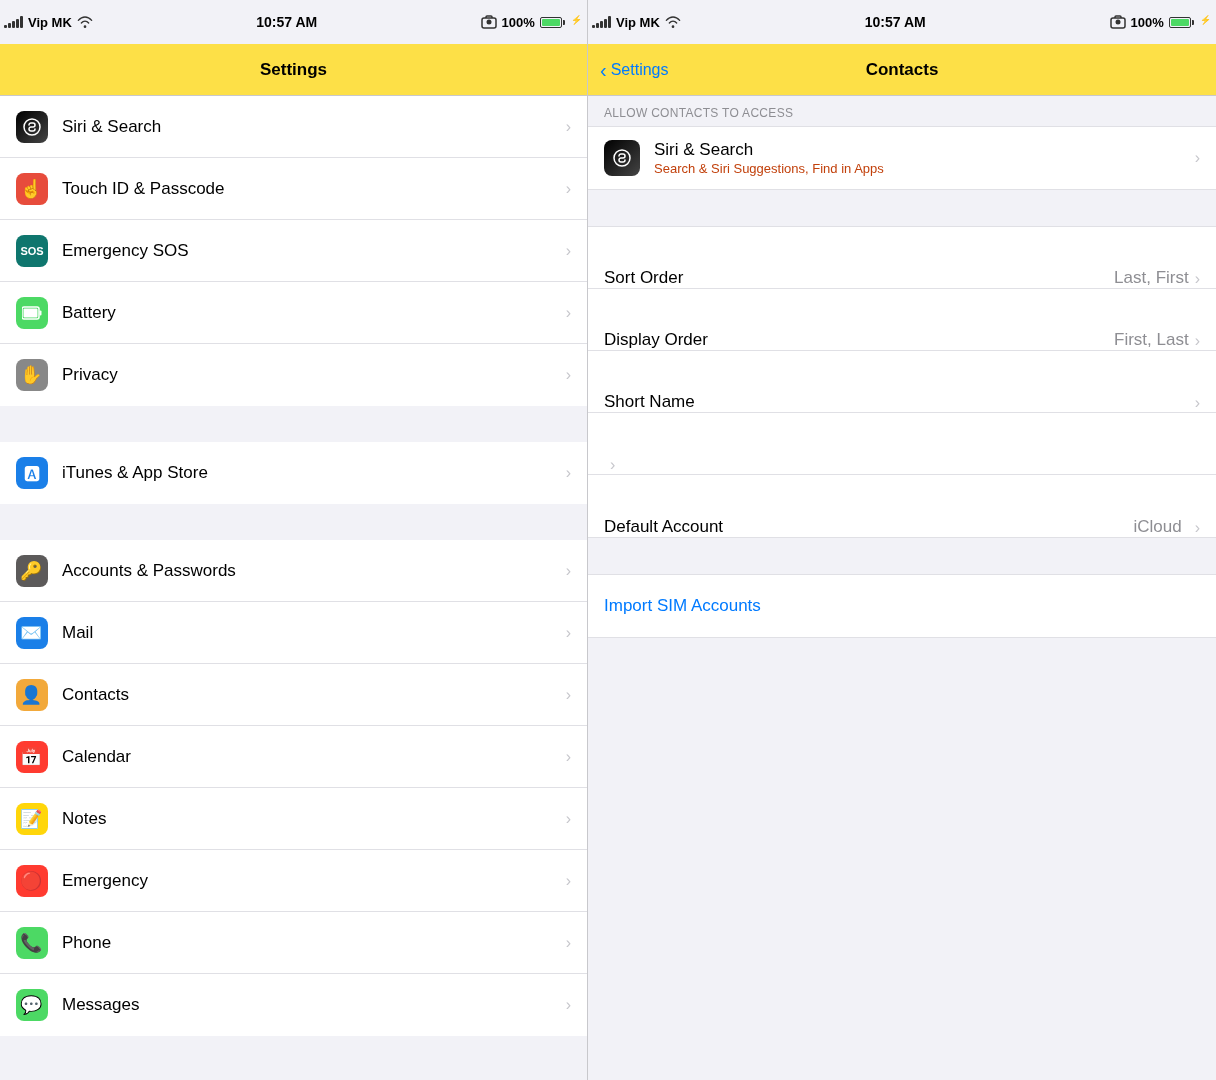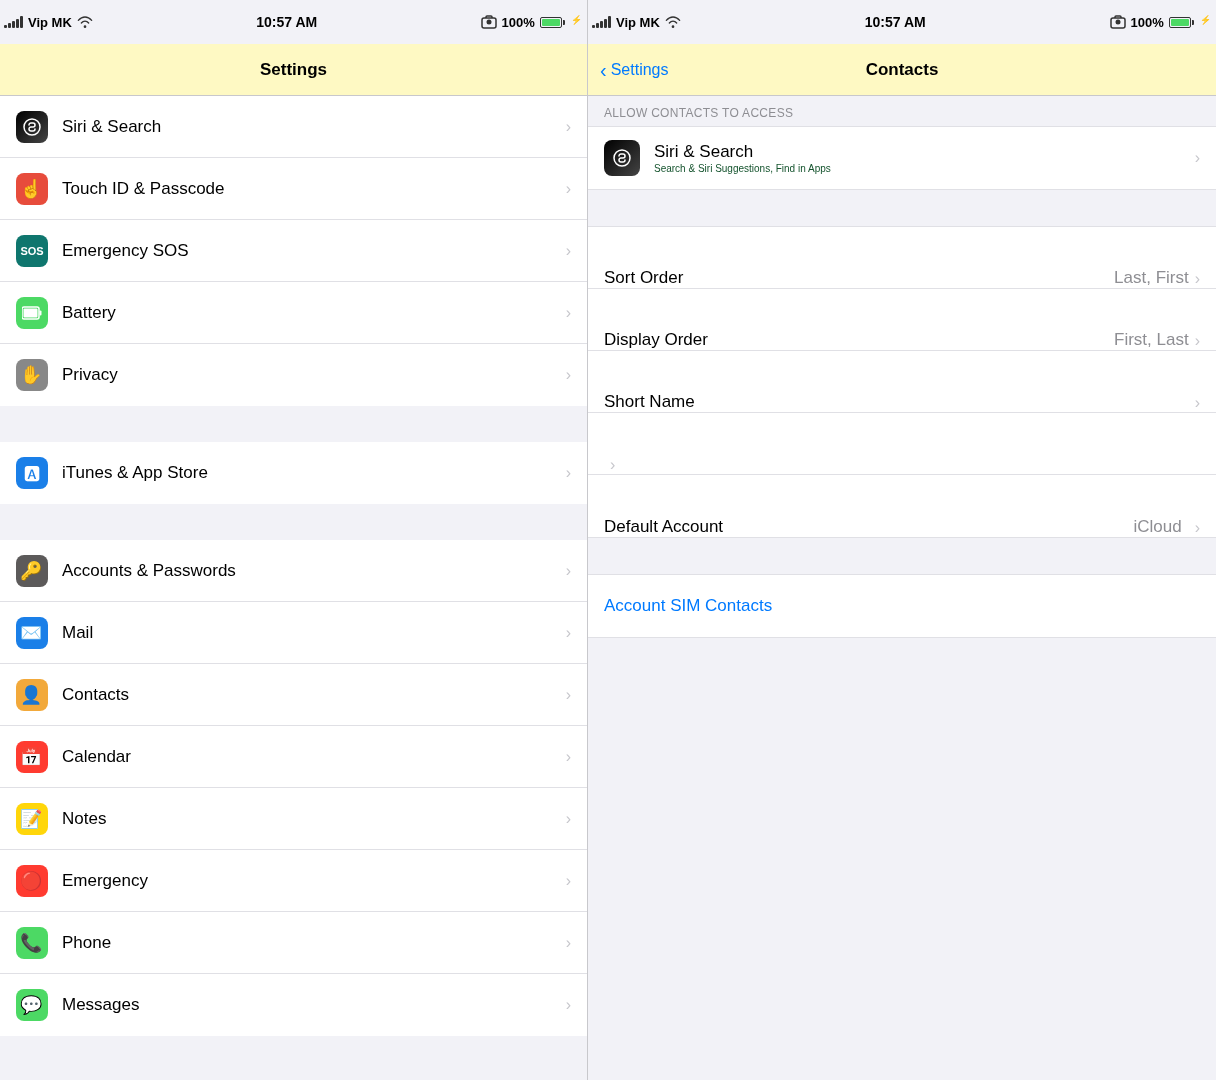--- a/index.html
+++ b/index.html
@@ -90,21 +90,21 @@
     }
     .lightning {
       color: #333;
       font-size: 9px;
       margin-left: 2px;
     }
 
     
     .nav-bar {
       height: 52px;
-      background: #fef9c3;
+      background: #fde047;
       display: flex;
       align-items: center;
       justify-content: center;
       border-bottom: 1px solid #c8c8cc;
       position: relative;
     }
     .nav-bar-title {
       font-size: 17px;
       font-weight: 700;
       color: #000;
@@ -228,22 +228,22 @@
       color: #fff;
     }
     .contacts-row-content {
       flex: 1;
     }
     .contacts-row-title {
       font-size: 17px;
       color: #000;
     }
     .contacts-row-subtitle {
-      font-size: 10px;
-      color: #14532d;
+      font-size: 13px;
+      color: #c2410c;
       margin-top: 1px;
     }
     .contacts-row-chevron {
       color: #c7c7cc;
       font-size: 16px;
     }
     .contacts-separator {
       height: 36px;
       background: #f2f2f7;
     }
@@ -561,17 +561,17 @@
         <span class="contacts-plain-label">Default Account</span>
         <span class="contacts-plain-value">iCloud</span>
         <span class="contacts-plain-chevron">›</span>
       </div>
     </div>
 
     <div class="contacts-separator"></div>
 
     <div class="contacts-group">
       <div class="import-sim-row">
-        <span class="import-sim-label">Account SIM Contacts</span>
+        <span class="import-sim-label">Import SIM Accounts</span>
       </div>
     </div>
   </div>
 </div>
 
 </body></html>

